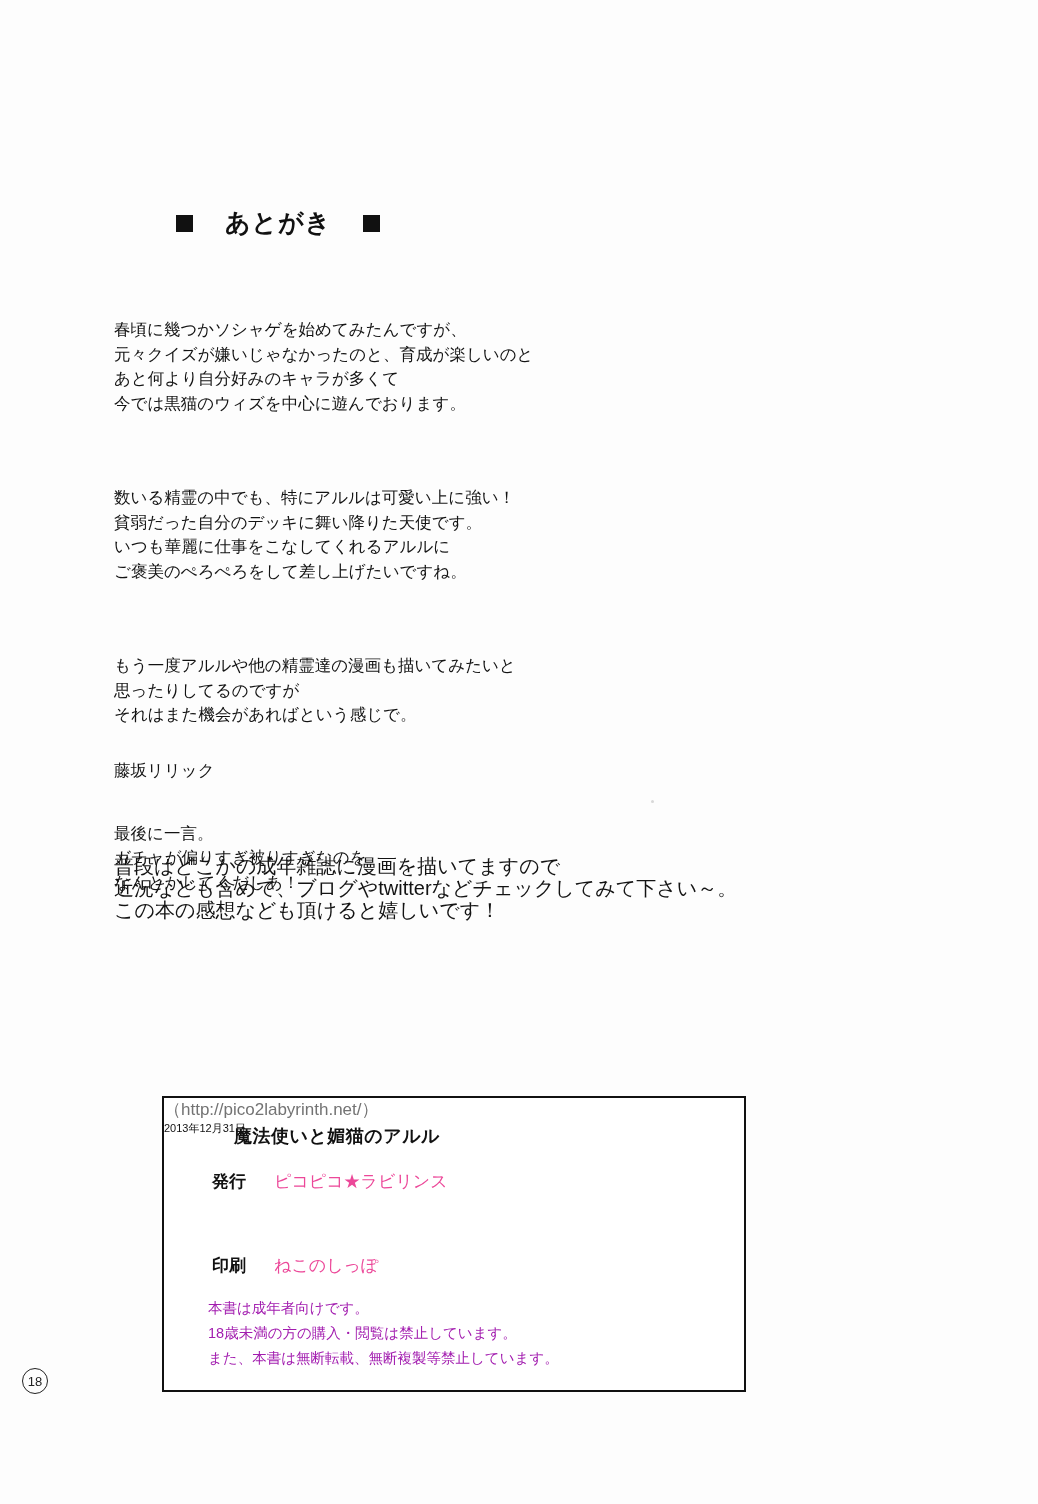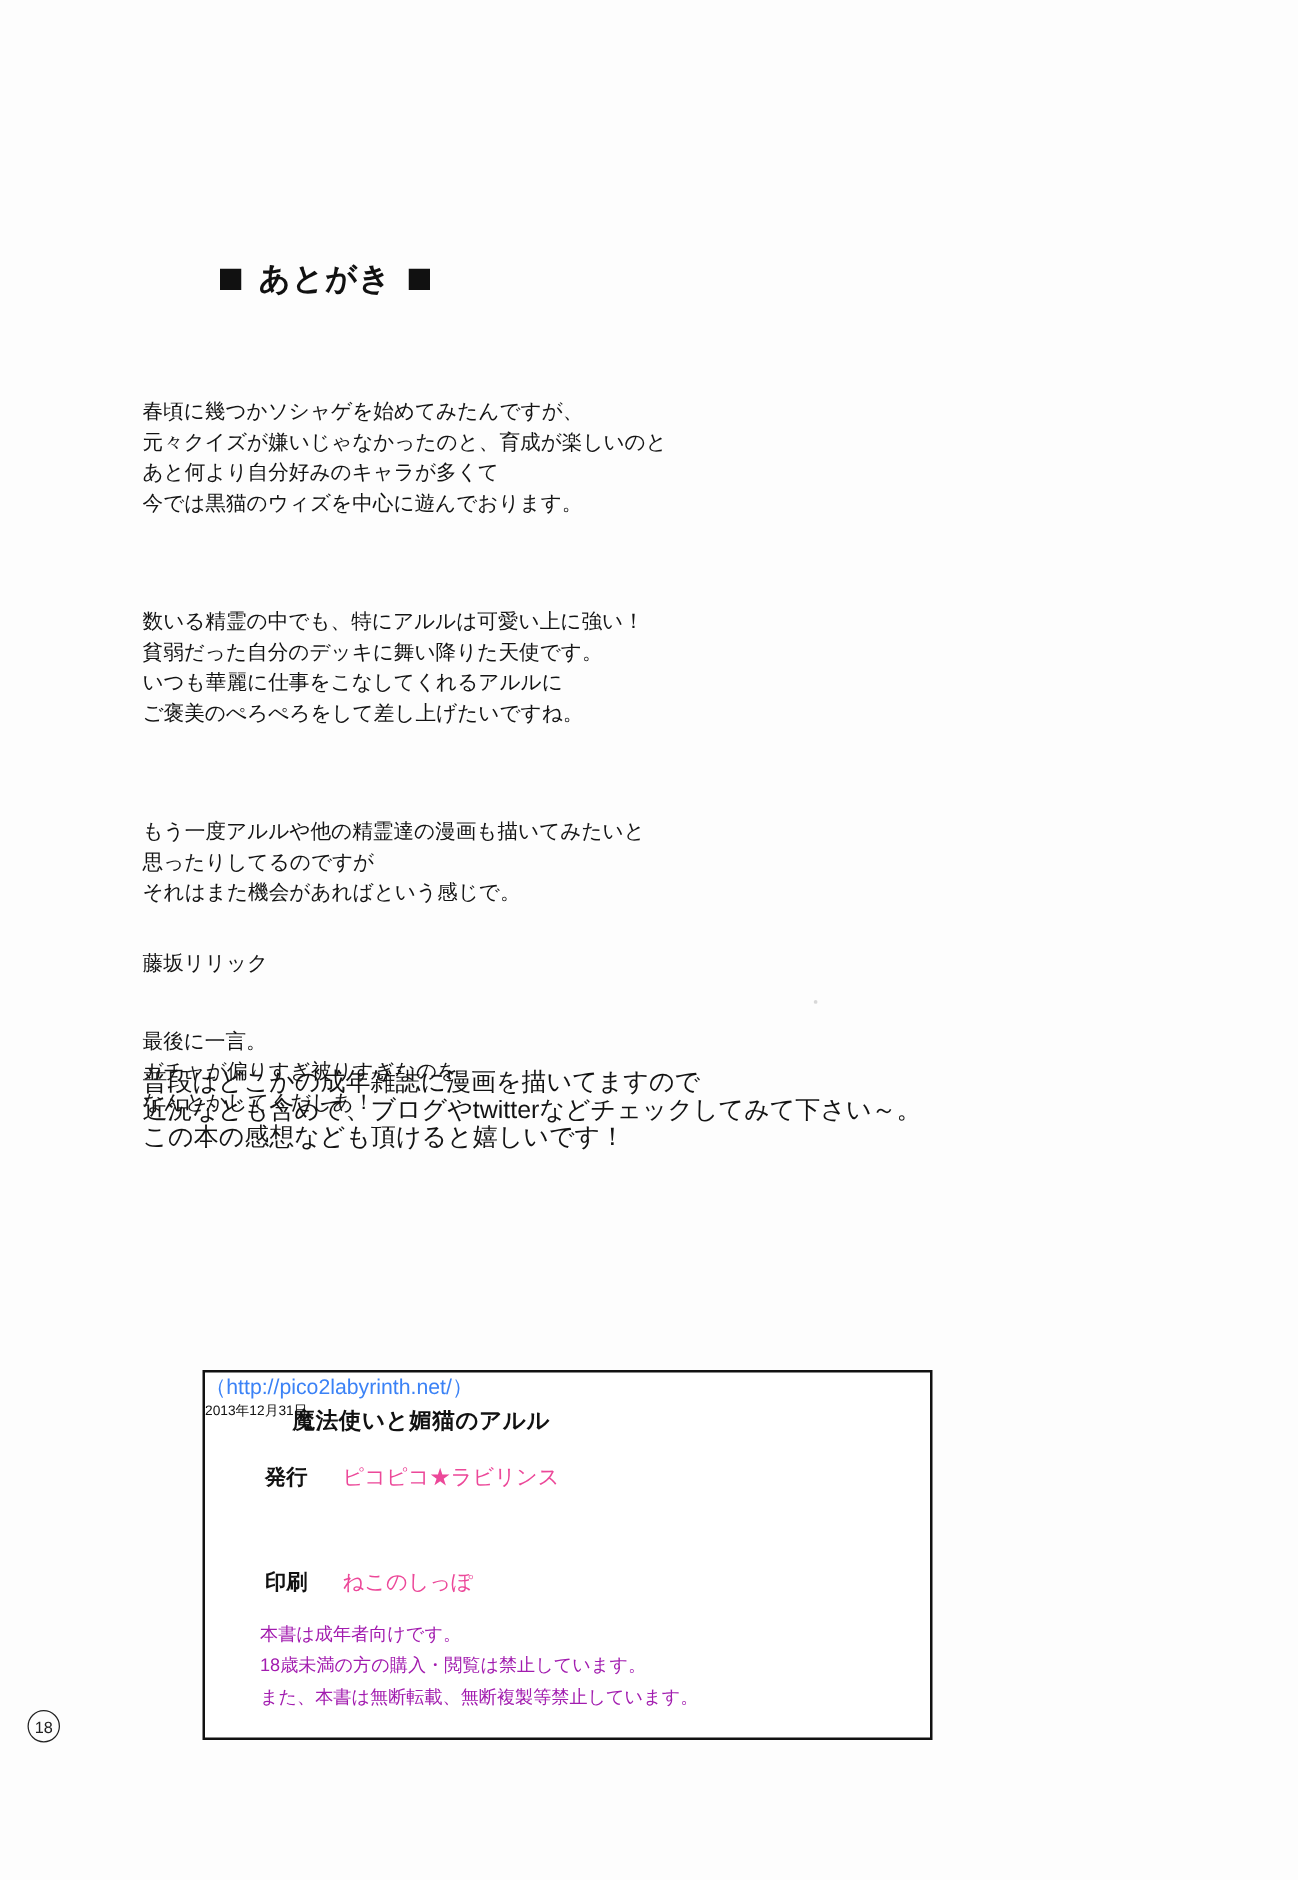--- a/index.html
+++ b/index.html
@@ -21,21 +21,21 @@
     background: #fdfdfd;
   }
 
   
   .heading {
     position: absolute;
     left: 176px;
     top: 206px;
     display: flex;
     align-items: center;
-    gap: 14px;
+    gap: 32px;
     font-size: 25px;
     font-weight: bold;
     letter-spacing: 1px;
     color: #111;
   }
   .sq {
     display: inline-block;
     width: 17px;
     height: 17px;
     background: #111;
@@ -119,21 +119,21 @@
     font-size: 17px;
     font-weight: bold;
     color: #111;
     width: 62px;
   }
   .row .val {
     font-size: 17px;
     color: #ec4899;
   }
   .r-pub  { left: 48px; top: 72px; }
-  .r-url  { left: 110px; top: 100px; font-size: 17px; color: #3b82f6; }
+  .r-url  { left: 110px; top: 100px; font-size: 17px; color: #737373; }
   .r-date { left: 110px; top: 128px; font-size: 11px; color: #111; }
   .r-print{ left: 48px;  top: 156px; }
 
   .notes {
     position: absolute;
     left: 44px;
     top: 198px;
     font-size: 14.5px;
     line-height: 25px;
     color: #a21caf;

